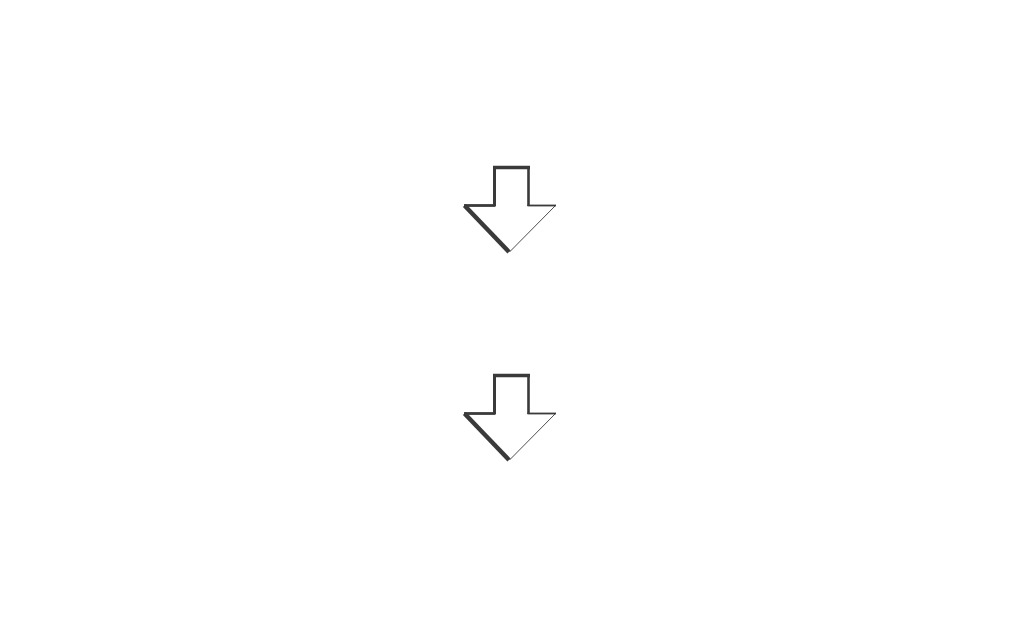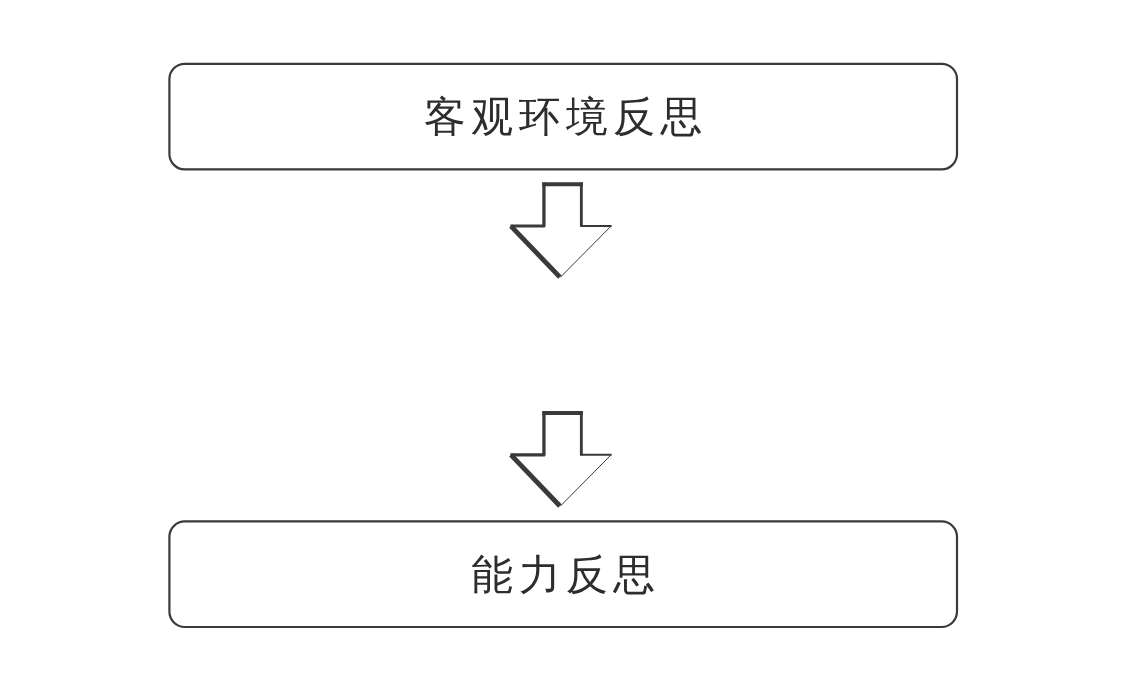--- a/index.html
+++ b/index.html
@@ -47,23 +47,20 @@
   }
   #arrow-1 { top: 164px; }
   #arrow-2 { top: 372px; }
   .flow-arrow svg { display: block; width: 100%; height: 100%; }
 </style>
 </head>
 <body>
 
 <div class="canvas">
 
-  <div class="flow-node" id="node-1">
-    <span class="node-label">客观环境反思</span>
-  </div>
 
   <div class="flow-arrow" id="arrow-1">
     <svg viewBox="0 0 98 92" xmlns="http://www.w3.org/2000/svg" fill="none" stroke="#3a3a3a">
 
       <path d="M32 3.5 H69" stroke-width="3.6"></path>
 
       <path d="M33.5 2 V42" stroke-width="3"></path>
 
       <path d="M67.5 2 V42" stroke-width="2.6"></path>
 
@@ -83,17 +80,14 @@
       <path d="M32 3.5 H69" stroke-width="3.6"></path>
       <path d="M33.5 2 V42" stroke-width="3"></path>
       <path d="M67.5 2 V42" stroke-width="2.6"></path>
       <path d="M3 41.5 H34.5" stroke-width="2.8"></path>
       <path d="M66.5 41.5 H95" stroke-width="1.8"></path>
       <path d="M3.5 41.5 L48 88" stroke-width="4.4"></path>
       <path d="M94.5 41.5 L48.5 88" stroke-width="0.9"></path>
     </svg>
   </div>
 
-  <div class="flow-node" id="node-3">
-    <span class="node-label">能力反思</span>
-  </div>
 
 </div>
 
 </body></html>

